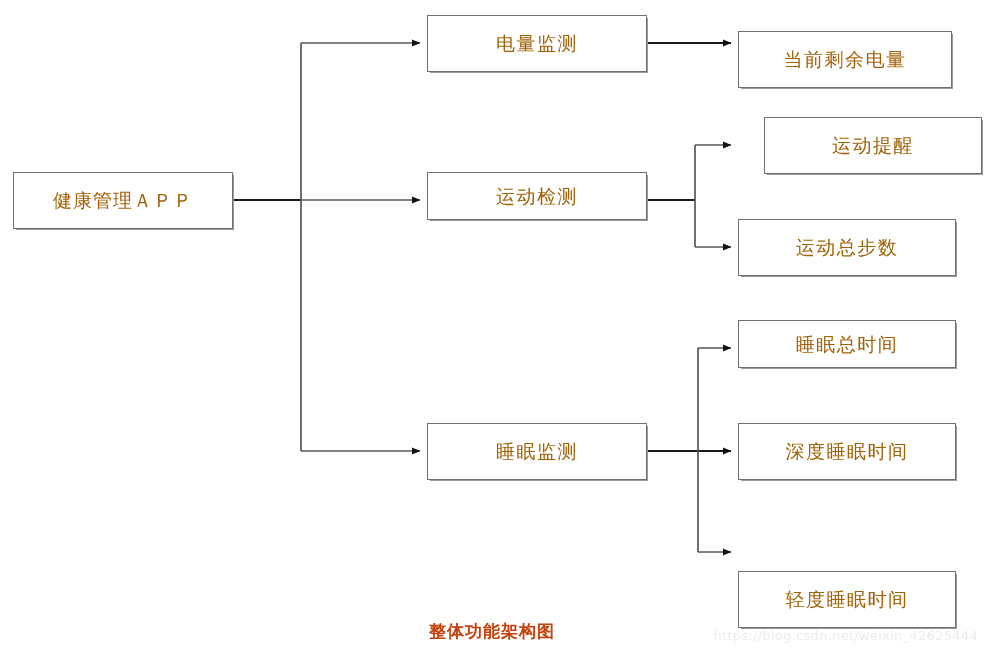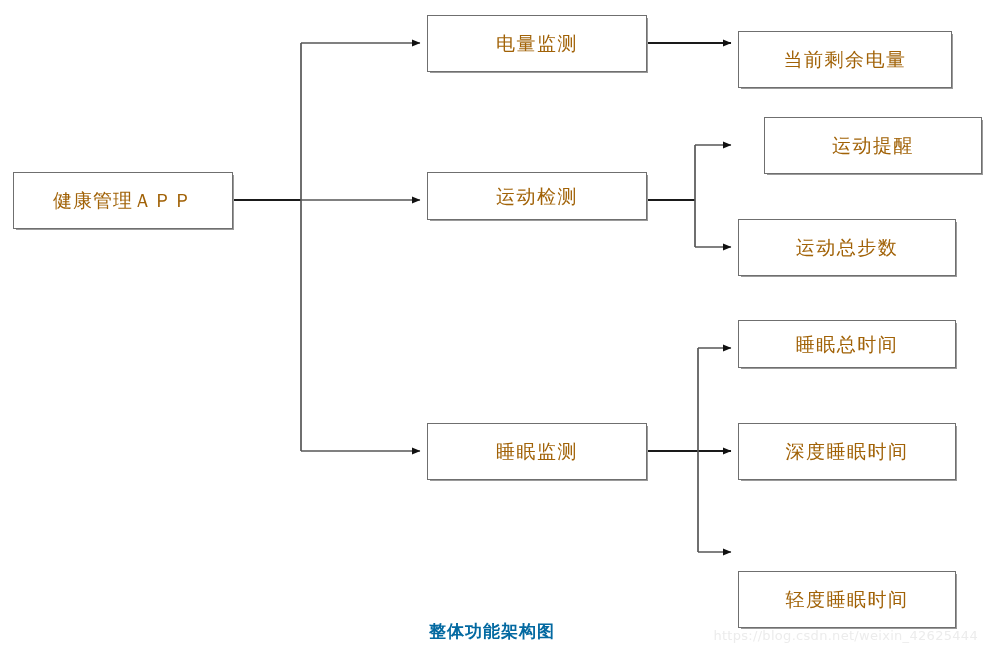--- a/index.html
+++ b/index.html
@@ -53,21 +53,21 @@
   }
   #caption {
     position: absolute;
     left: 0;
     top: 620px;
     width: 984px;
     text-align: center;
     font-family: Liberation Serif, serif;
     font-size: 17px;
     font-weight: bold;
-    color: #0369a1;
+    color: #c2410c;
     letter-spacing: 1px;
   }
   #watermark {
     position: absolute;
     right: 6px;
     top: 628px;
     font-family: "DejaVu Sans", "Liberation Sans", sans-serif;
     font-size: 13px;
     color: #ececec;
     letter-spacing: 0.3px;

